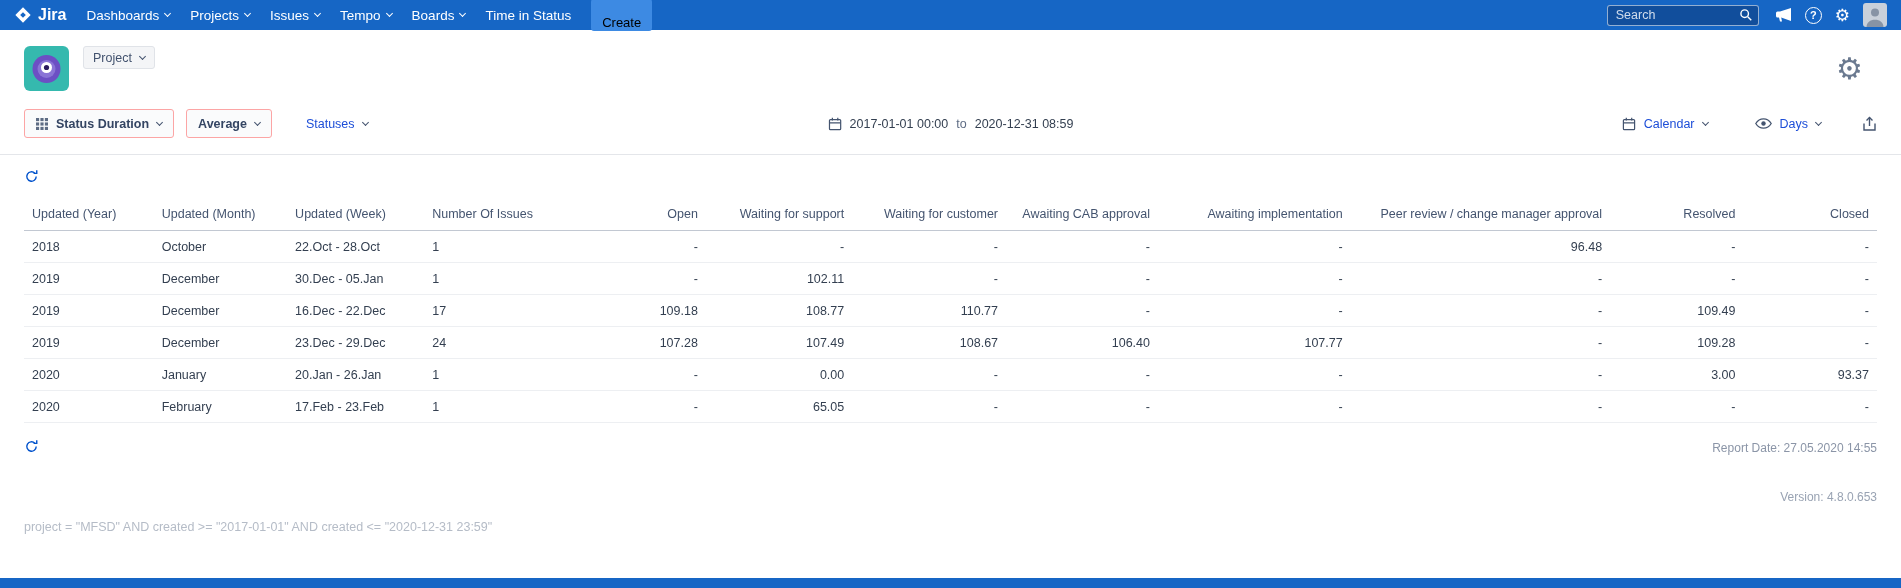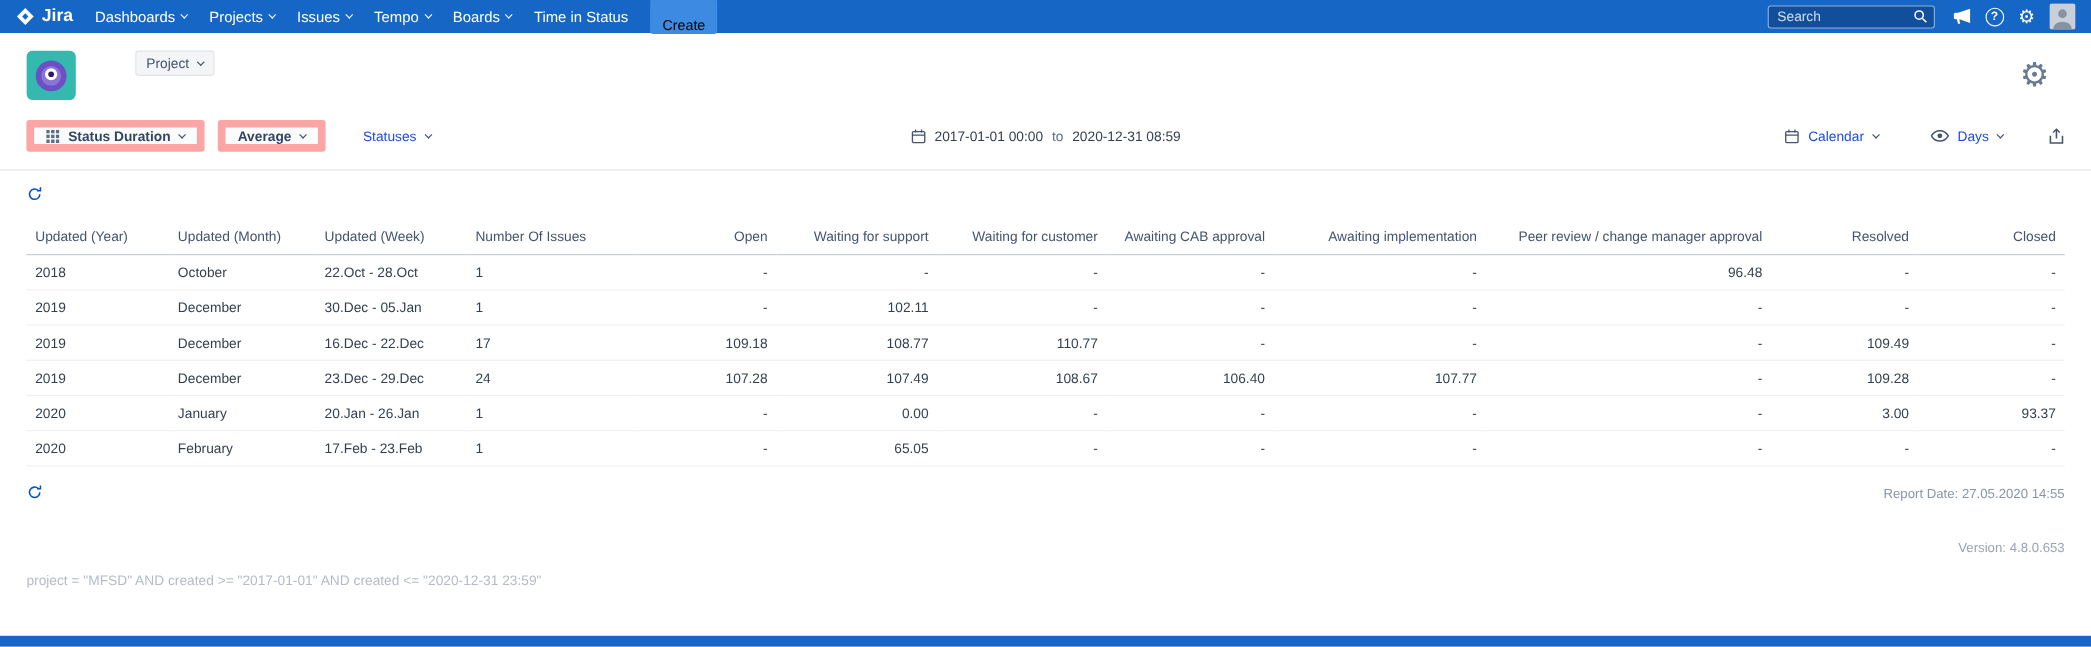--- a/index.html
+++ b/index.html
@@ -18,30 +18,30 @@
   .search-box input { width:152px; height:21px; background:rgba(8,35,80,.35); border:1px solid rgba(255,255,255,.55); border-radius:3px; color:#fff; font-size:12.5px; padding:0 24px 0 8px; font-family:inherit; outline:none; }
   .search-box input::placeholder { color:rgba(255,255,255,.8); }
   .search-icon { position:absolute; right:6px; display:flex; cursor:pointer; }
   .help-badge { width:17px; height:17px; border:1.6px solid #fff; border-radius:50%; display:flex; align-items:center; justify-content:center; font-size:11px; font-weight:700; cursor:pointer; }
   .gear-glyph { font-size:17px; line-height:1; cursor:pointer; }
   .avatar-box { width:24px; height:24px; border-radius:3px; overflow:hidden; cursor:pointer; display:flex; }
 
   
   main { flex:1; padding:0 24px; display:flex; flex-direction:column; min-height:0; }
 
-  .project-row { margin-top:16px; display:flex; align-items:flex-start;gap:40px; }
+  .project-row { margin-top:16px; display:flex; align-items:flex-start; }
   .proj-avatar { width:45px; height:45px; border-radius:5px; flex:0 0 45px; display:flex; }
   .proj-controls { margin-left:14px; display:flex; flex-direction:column; gap:7px; }
   .btn-sm { display:inline-flex; align-items:center; gap:8px; background:#F4F5F7; border:1px solid #E0E3E8; border-radius:3px; height:23px; padding:0 9px; font-size:12.5px; color:#42526E; width:max-content; cursor:pointer; }
   .select-box { display:flex; align-items:center; justify-content:space-between; background:#E9EBEF; border:1px solid #D8DBE1; border-radius:3px; height:25px; padding:0 10px; font-size:12.5px; color:#42526E; width:300px; cursor:pointer; }
   .chev-dark { border-color:#42526E; }
   .big-gear { margin-left:auto; font-size:30px; color:#6B7A90; line-height:1; align-self:center; margin-right:14px; cursor:pointer; }
 
   .toolbar { margin-top:18px; display:flex; align-items:center; position:relative; }
-  .tb-btn { display:inline-flex; align-items:center; gap:8px; background:#FAFBFC; border:7px solid #fca5a5; border-radius:3px; height:29px; padding:0 11px; font-size:12.5px; font-weight:700; color:#344563; cursor:pointer; }
+  .tb-btn { display:inline-flex; align-items:center; gap:8px; background:#FAFBFC; border:1px solid #fca5a5; border-radius:3px; height:29px; padding:0 11px; font-size:12.5px; font-weight:700; color:#344563; cursor:pointer; }
   .tb-dd { display:inline-flex; align-items:center; gap:8px; font-size:12.5px; color:#1d4ed8; cursor:pointer; padding:0 6px; }
   .gap { margin-left:12px; }
   .date-center { position:absolute; left:50%; transform:translateX(-50%); display:flex; align-items:center; gap:8px; font-size:12.5px; color:#333F50; cursor:pointer; }
   .toolbar-right { margin-left:auto; display:flex; align-items:center; gap:35px; }
   .icon-btn { display:inline-flex; cursor:pointer; }
 
   .divider { border:none; border-top:1px solid #E4E6EA; margin:16px -24px 0; }
 
   .refresh-row { margin-top:14px; }
   .refresh-btn { cursor:pointer; display:inline-flex; }

